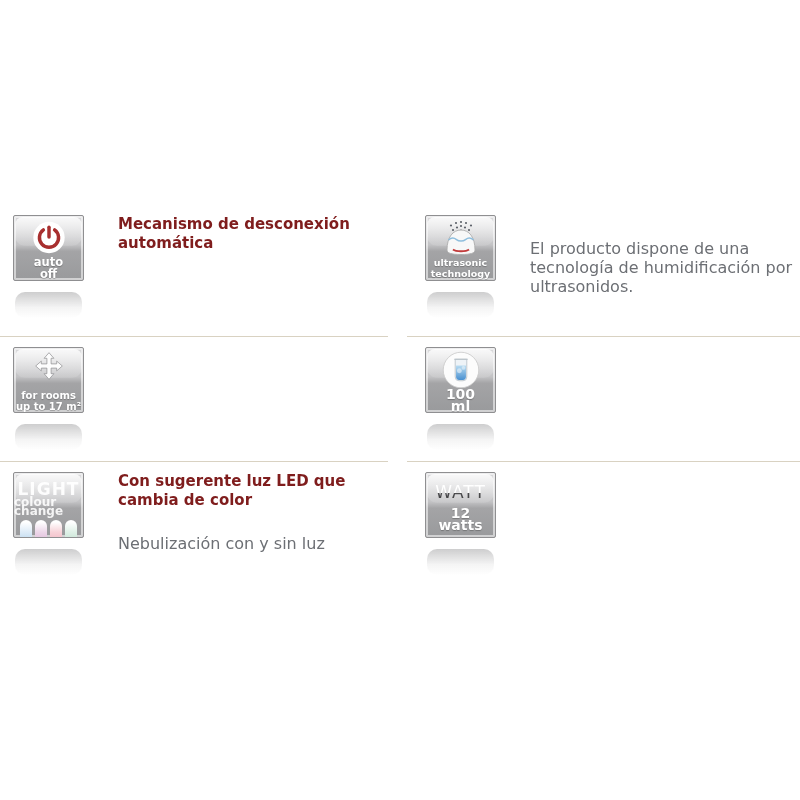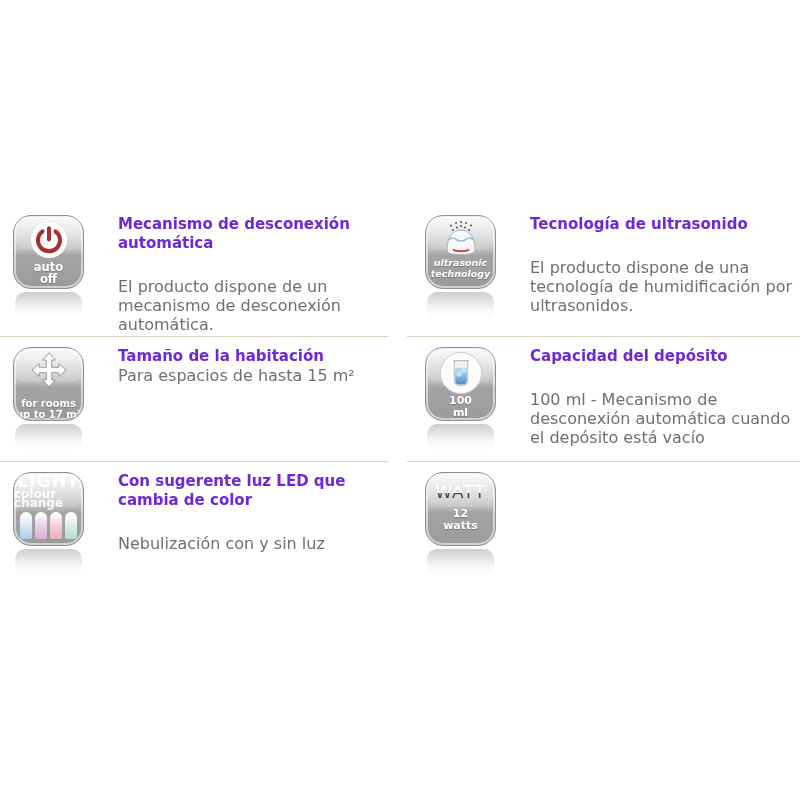--- a/index.html
+++ b/index.html
@@ -15,23 +15,23 @@
     column-gap:19px;
   }
   .cell{
     display:flex;align-items:flex-start;
     padding:10px 0 0 13px;box-sizing:border-box;
   }
   .cell.right{padding-left:18px;}
   .cell.bordered{border-bottom:1px solid #d9d2c2;}
   
   .icon{
-    position:relative;width:71px;height:74px;flex:0 0 71px;
+    position:relative;width:71px;height:66px;flex:0 0 71px;
     margin-right:34px;
-    border:1px solid #8f8f91;border-radius:18px;
+    border:1px solid #8f8f91;border-radius:2px;
     background:linear-gradient(to bottom,#d9d9db 0%,#c3c3c5 45%,#a4a4a6 55%,#999a9c 100%);
     box-shadow:inset 0 0 0 2px rgba(255,255,255,.55);
     display:flex;flex-direction:column;align-items:center;
     box-sizing:border-box;overflow:hidden;
   }
   .icon .gloss{
     position:absolute;top:1px;left:1px;right:1px;height:46%;
     border-radius:8px 8px 10px 10px;
     background:linear-gradient(to bottom,rgba(255,255,255,.85),rgba(255,255,255,.08));
     pointer-events:none;
@@ -40,37 +40,37 @@
   .icon-wrap{position:relative;width:71px;flex:0 0 71px;margin-right:34px;}
   .icon-wrap .icon{margin-right:0;}
   .icon-wrap::after{ 
     content:"";position:absolute;top:77px;left:2px;right:2px;height:26px;
     border-radius:10px;
     background:linear-gradient(to bottom,rgba(125,125,127,.38),rgba(150,150,152,.10) 60%,rgba(255,255,255,0));
     filter:blur(.6px);
   }
   .icon-label{
     text-align:center;color:#ffffff;font-weight:bold;
-    font-size:11px;line-height:11.5px;
+    font-size:14px;line-height:11.5px;
     text-shadow:0 1px 1px rgba(0,0,0,.25);
   }
   .icon-label span{display:block;}
   .icon-label.small{font-size:9.5px;line-height:10.5px;}
   
   .icon svg{display:block;}
   .icon.power svg{margin-top:5px;}
   .icon.power .icon-label{margin-top:3px;font-size:11.5px;}
   .icon.ultra svg{margin-top:3px;}
-  .icon.ultra .icon-label{margin-top:1px;font-style:italic;}
+  .icon.ultra .icon-label{margin-top:1px;}
   .icon.rooms svg{margin-top:4px;}
   .icon.rooms .icon-label{margin-top:10px;font-size:10px;line-height:11px;}
   .icon.tank svg{margin-top:3px;}
   .icon.tank .icon-label{margin-top:0;}
   .light-word{
-    margin-top:0;font-size:17px;line-height:17px;font-weight:bold;
+    margin-top:8px;font-size:17px;line-height:17px;font-weight:bold;
     color:rgba(255,255,255,.92);letter-spacing:1px;
   }
   .light-sub{
     font-size:12px;line-height:9px;color:rgba(255,255,255,.88);font-weight:bold;
   }
   .light-bars{display:flex;gap:3px;margin-top:4px;}
   .light-bars i{width:12px;height:27px;border-radius:6px 6px 2px 2px;display:block;}
   .bar-blue {background:linear-gradient(to bottom,#ffffff 8%,#ddebf7 45%,#a9cde9 100%);}
   .bar-lilac{background:linear-gradient(to bottom,#ffffff 8%,#ecd6e8 45%,#d9aed3 100%);}
   .bar-rose {background:linear-gradient(to bottom,#ffffff 8%,#f7d2d8 45%,#efacb9 100%);}
@@ -80,21 +80,21 @@
     background:linear-gradient(to bottom,#ffffff 0%,#ffffff 52%,#4c4c4e 52%,#3e3e40 100%);
     -webkit-background-clip:text;background-clip:text;
     -webkit-text-fill-color:transparent;color:transparent;
   }
   .icon.watt .icon-label{margin-top:5px;}
   
   .text{padding-top:0;}
   .cell.left  .text{max-width:262px;}
   .cell.right .text{max-width:272px;}
   .text h3{
-    margin:0;font-size:15px;line-height:19px;font-weight:bold;color:#6d28d9;
+    margin:0;font-size:15px;line-height:19px;font-weight:bold;color:#7f1d1d;
   }
   .text p{
     margin:24px 0 0;font-size:16px;line-height:19px;color:#6c6f74;
   }
   .cell.no-gap .text p{margin-top:0;}
 </style>
 </head>
 <body>
 
 <div class="features-grid">
@@ -109,21 +109,20 @@
           <path d="M13.2 10.8 a11.6 11.6 0 1 0 13.6 0" fill="none" stroke="#a82f2f" stroke-width="4.2" stroke-linecap="round"></path>
         </svg>
         <div class="icon-label">
           <span>auto</span>
           <span>off</span>
         </div>
       </div>
     </div>
     <div class="text">
       <h3>Mecanismo de desconexión automática</h3>
-      <p>El producto dispone de un mecanismo de desconexión automática.</p>
     </div>
   </section>
 
   <section class="cell right bordered">
     <div class="icon-wrap">
       <div class="icon ultra">
         <div class="gloss"></div>
         <svg width="46" height="38" viewBox="0 0 46 38">
           <g fill="#5d626a">
             <circle cx="23" cy="3" r="1.1"></circle>
@@ -144,41 +143,36 @@
           <path d="M10.5 21 C13 18.6 16 18.6 18.5 20.6 C21 22.6 25 22.6 27.5 20.6 C30 18.6 33 18.6 35.5 21" fill="none" stroke="#8fbedd" stroke-width="1.5"></path>
           <path d="M15 30.5 C18 32.8 28 32.8 31 30.5" fill="none" stroke="#c23b3b" stroke-width="2"></path>
         </svg>
         <div class="icon-label small">
           <span>ultrasonic</span>
           <span>technology</span>
         </div>
       </div>
     </div>
     <div class="text">
-      <h3>Tecnología de ultrasonido</h3>
       <p>El producto dispone de una tecnología de humidificación por ultrasonidos.</p>
     </div>
   </section>
 
   <section class="cell left bordered no-gap">
     <div class="icon-wrap">
       <div class="icon rooms">
         <div class="gloss"></div>
         <svg width="36" height="36" viewBox="0 0 40 40">
           <path d="M20 1 L27 9 H23 V17 H31 V13 L39 20 L31 27 V23 H23 V31 H27 L20 39 L13 31 H17 V23 H9 V27 L1 20 L9 13 V17 H17 V9 H13 Z" fill="#fdfdfd" stroke="#8e8e90" stroke-width="1"></path>
         </svg>
         <div class="icon-label">
           <span>for rooms</span>
           <span>up to 17 m²</span>
         </div>
       </div>
-    </div>
-    <div class="text">
-      <h3>Tamaño de la habitación</h3>
-      <p>Para espacios de hasta 15 m²</p>
     </div>
   </section>
 
   <section class="cell right bordered">
     <div class="icon-wrap">
       <div class="icon tank">
         <div class="gloss"></div>
         <svg width="44" height="44" viewBox="0 0 46 46">
           <defs>
             <linearGradient id="wg" x1="0" y1="0" x2="0" y2="1">
@@ -192,24 +186,20 @@
           <path d="M17 17.5 H29 V31.2 A3.8 3.8 0 0 1 25.2 35 H20.8 A3.8 3.8 0 0 1 17 31.2 Z" fill="url(#wg)"></path>
           <circle cx="21" cy="24" r="3" fill="rgba(255,255,255,.5)"></circle>
           <circle cx="26" cy="20.5" r="2.3" fill="rgba(255,255,255,.45)"></circle>
         </svg>
         <div class="icon-label">
           <span>100</span>
           <span>ml</span>
         </div>
       </div>
     </div>
-    <div class="text">
-      <h3>Capacidad del depósito</h3>
-      <p>100 ml - Mecanismo de desconexión automática cuando el depósito está vacío</p>
-    </div>
   </section>
 
   <section class="cell left">
     <div class="icon-wrap">
       <div class="icon light">
         <div class="gloss"></div>
         <div class="light-word">LIGHT</div>
         <div class="light-sub">colour change</div>
         <div class="light-bars">
           <i class="bar-blue"></i>

